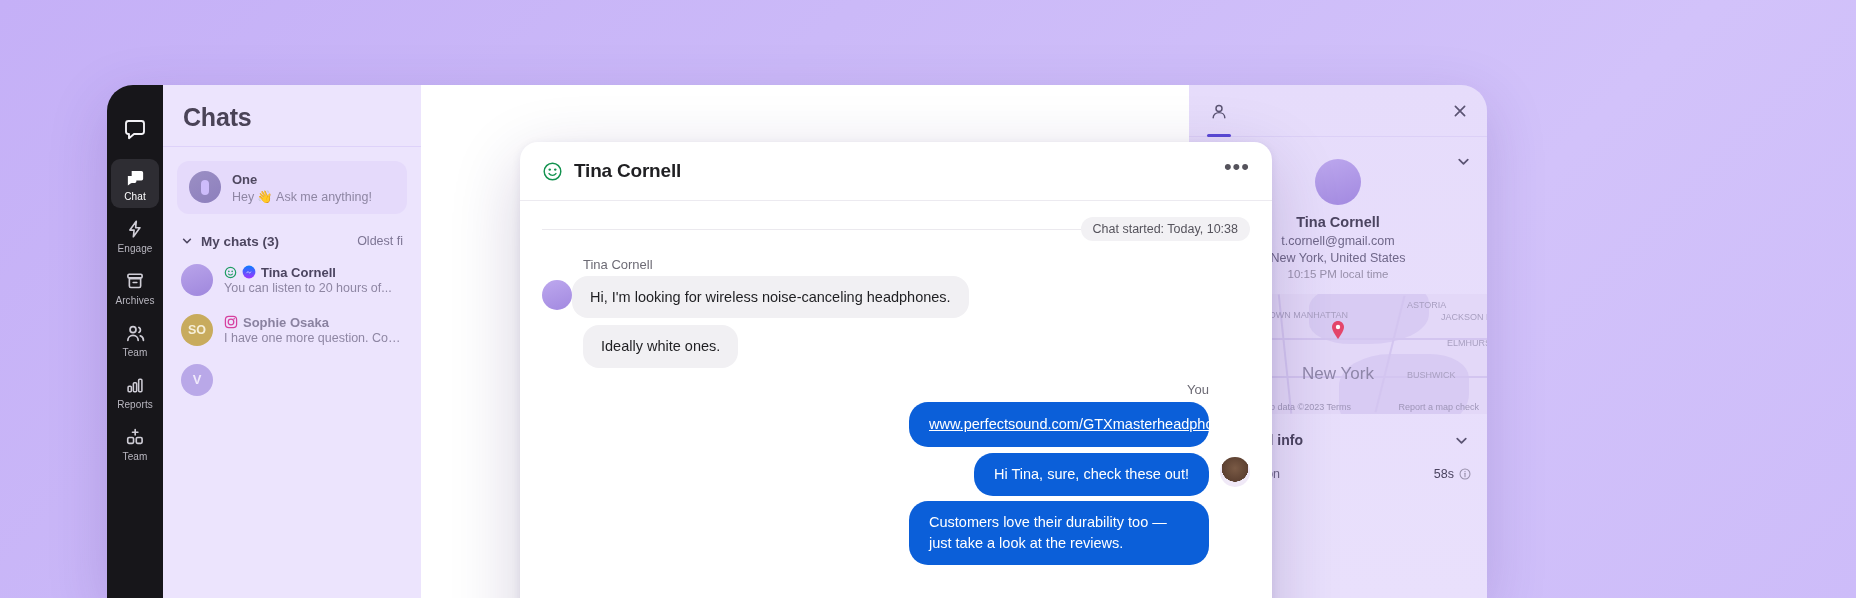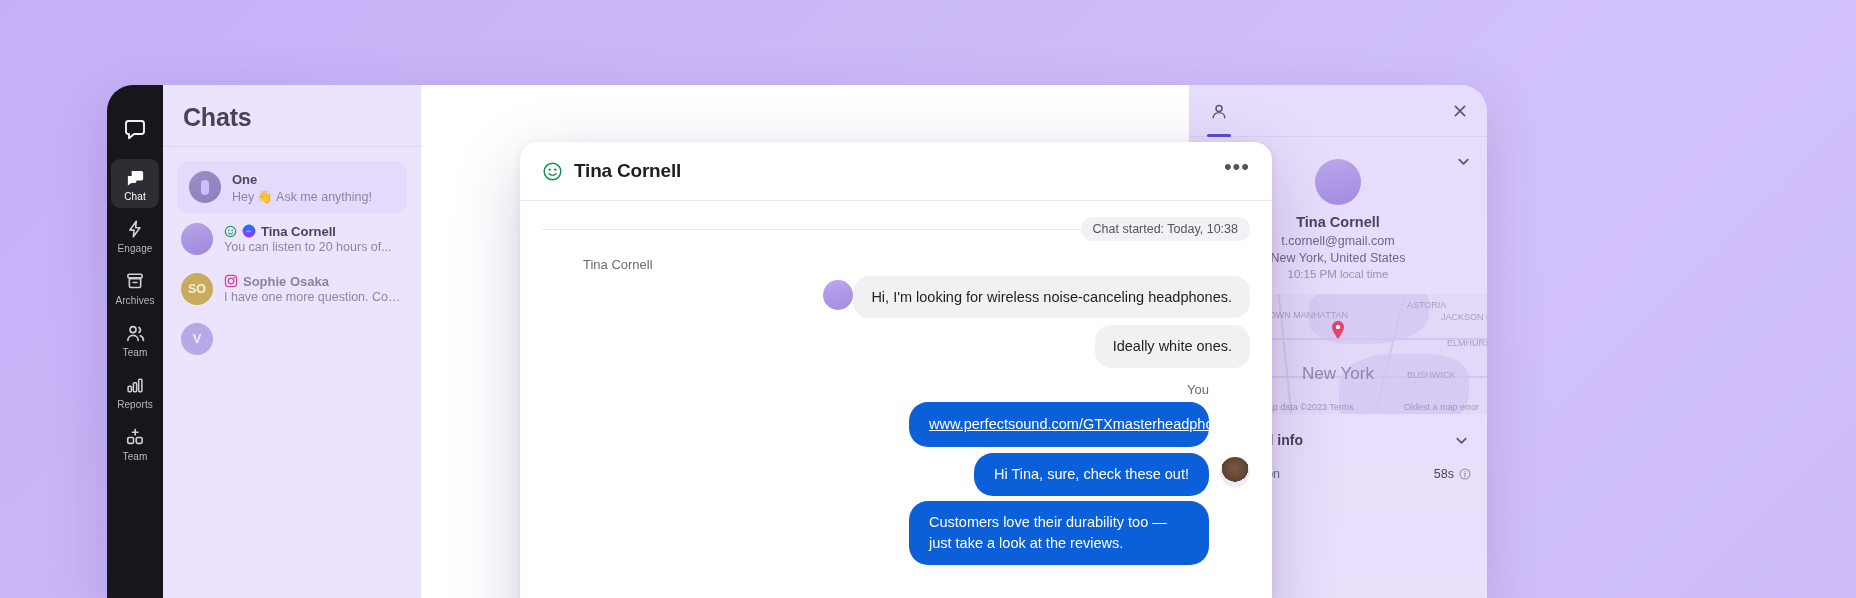--- a/index.html
+++ b/index.html
@@ -131,21 +131,21 @@
   .md-dots { font-size:22px; color:#55535c; letter-spacing:1px; cursor:pointer; line-height:1; padding-bottom:8px; }
   .md-body { flex:1; padding: 0 22px; overflow:hidden; border-top:1px solid #eceaf0; }
 
   .md-divider { display:flex; align-items:center; gap:0; padding: 16px 0 10px; }
   .md-divider .ln { flex:1; height:1px; background:#ebe9ee; }
   .md-divider .pill { background:#f2f1f4; color:#55535c; font-size:12.5px; padding:5px 12px; border-radius:12px; white-space:nowrap; }
 
   .msg-sender { font-size:13px; color:#6d6b75; margin: 6px 0 4px 0; }
   .msg-sender.right { text-align:right; }
 
-  .row-in { display:flex; align-items:flex-start;justify-content:flex-end; }
+  .row-in { display:flex; align-items:flex-start; }
   .row-in .av { width:30px; height:30px; border-radius:50%; flex:0 0 30px; margin-top:4px;
                 background: linear-gradient(160deg,#bda8ee,#a289e0); }
   .bubble-in {
     background:#f1f0f3; color:#1f1f22; font-size:14.5px; line-height:1.4;
     padding: 11px 18px; border-radius: 16px; max-width: 430px;
   }
   .row-in + .row-in { margin-top: 7px; }
   .indent { margin-left: 41px; }
 
   .row-out { display:flex; gap:11px; align-items:flex-start; justify-content:flex-end; margin-top: 6px; }
@@ -247,20 +247,31 @@
       <div class="cl-bot">
         <div class="bot-av">
             <i></i>
           </div>
         <div class="cl-bot-txt">
           <div class="cl-bot-name">One</div>
           <div class="cl-bot-sub">Hey 👋 Ask me anything!</div>
         </div>
       </div>
 
+      <div class="cl-secrow">
+        <div class="cl-sec">
+          <span>
+            <svg width="12" height="12" viewBox="0 0 12 12" fill="none">
+                <path d="M2.6 4.3 6 7.7l3.4-3.4" stroke="#4d4660" stroke-width="1.6" stroke-linecap="round" stroke-linejoin="round"></path>
+              </svg>
+          </span>
+          <span>My chats (3)</span>
+        </div>
+        <div class="cl-sort">Oldest fi</div>
+      </div>
 
       <div class="cl-row">
         <div class="cl-av photo"></div>
         <div class="cl-body">
           <div class="cl-namerow">
             <span>
               <svg width="13" height="13" viewBox="0 0 14 14" fill="none">
                   <circle cx="7" cy="7" r="5.6" stroke="#1f9d63" stroke-width="1.3"></circle>
                   <circle cx="5.2" cy="5.8" r=".85" fill="#1f9d63"></circle>
                   <circle cx="8.8" cy="5.8" r=".85" fill="#1f9d63"></circle>
@@ -359,21 +370,21 @@
             </svg>
         </div>
         <div class="dt-city">New York</div>
         <div class="dt-mapfoot">
           <span>
             <svg width="13" height="9" viewBox="0 0 14 10" fill="none">
                 <rect x=".6" y=".6" width="12.8" height="8.8" rx="1.5" stroke="#a89fc0" stroke-width="1"></rect>
               </svg>
           </span>
           <span>Map data ©2023 Terms</span>
-          <span>Oldest a map error</span>
+          <span>Report a map check</span>
         </div>
       </div>
 
       <div class="dt-addi">
         <div class="dt-addi-t">Additional info</div>
         <div class="dt-chev">
           <svg width="15" height="15" viewBox="0 0 14 14" fill="none">
               <path d="M3 5.2 7 9.2l4-4" stroke="#5b5473" stroke-width="1.6" stroke-linecap="round" stroke-linejoin="round"></path>
             </svg>
         </div>

